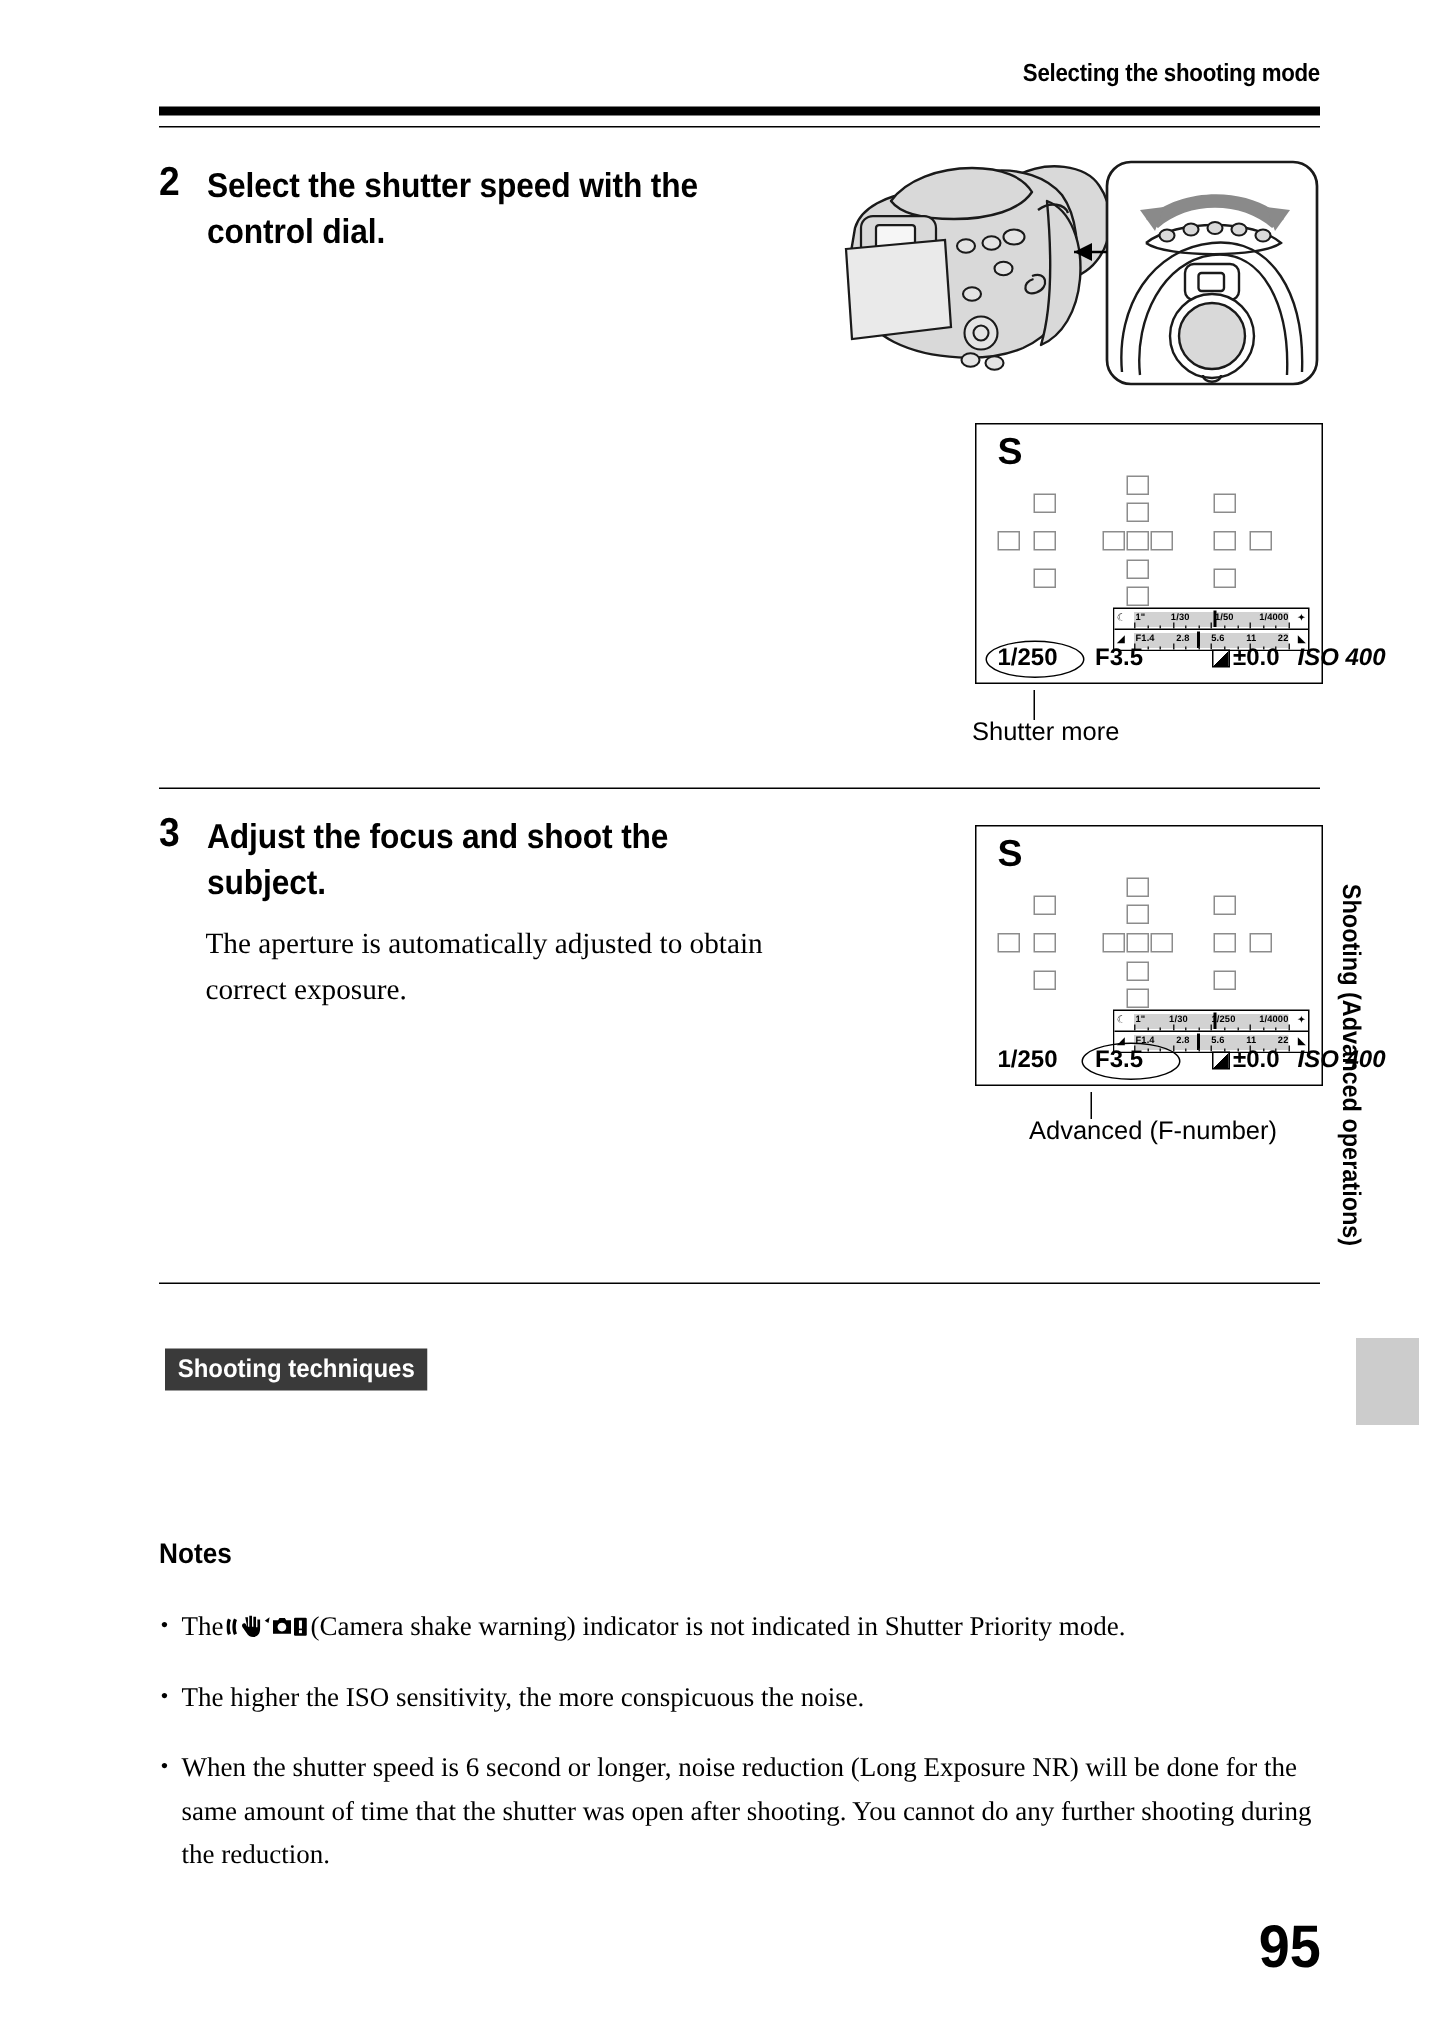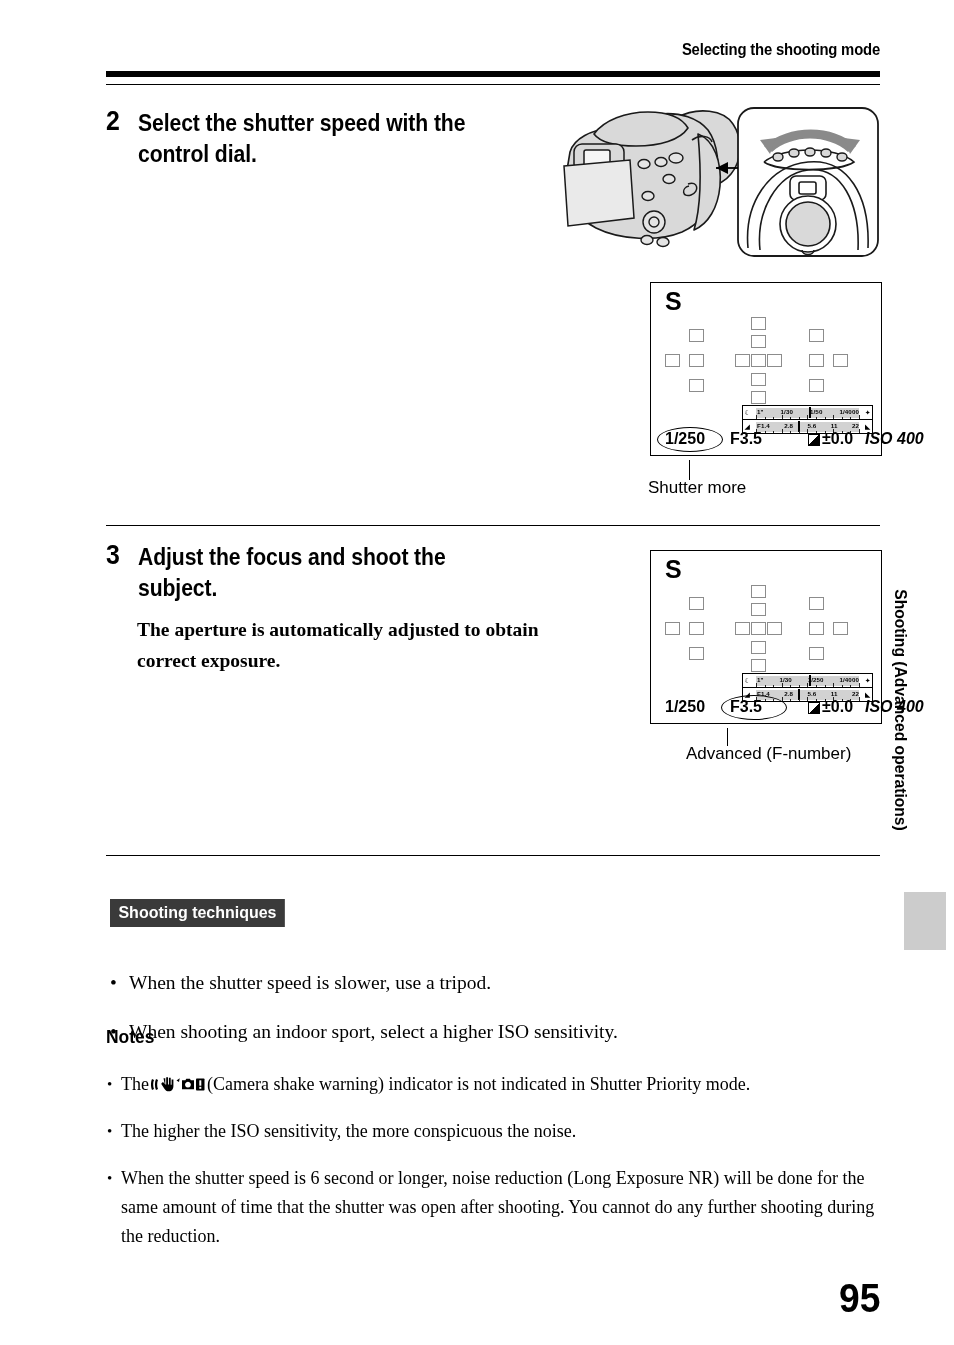--- a/index.html
+++ b/index.html
@@ -352,21 +352,21 @@
   </div>
   <div class="leader" style="left:689px;top:460px;height:20px;"></div>
   <div class="cap" style="left:648px;top:478px;">Shutter more</div>
 
   <div class="sep" style="top:525px;"></div>
 
   <div class="step" style="left:106px;top:540px;width:440px;">
     <div class="step-num">3</div>
     <div class="step-head">Adjust the focus and shoot the subject.</div>
   </div>
-  <div class="step-body" style="left:137px;top:615px;font-weight:bold;">
+  <div class="step-body" style="left:137px;top:615px;">
     <p>The aperture is automatically adjusted to obtain correct exposure.</p>
   </div>
 
   <div class="lcd" style="left:650px;top:550px;">
     <div class="lcd-mode">S</div>
 
     <div class="af-grid">
       <div class="af-box w" style="left:28px;top:0px;"></div>
       <div class="af-box w" style="left:4px;top:25px;"></div>
       <div class="af-box w" style="left:28px;top:25px;"></div>
@@ -450,24 +450,20 @@
     </div>
 
     <div class="circle-hl" style="left:70px;bottom:3px;"></div>
   </div>
   <div class="leader" style="left:727px;top:728px;height:18px;"></div>
   <div class="cap" style="left:686px;top:744px;">Advanced (F-number)</div>
 
   <div class="sep" style="top:855px;"></div>
 
   <div class="badge" style="left:110px;top:899px;">Shooting techniques</div>
-  <div class="tech-list" style="top:948px;">
-    <p class="bullet-line">When the shutter speed is slower, use a tripod.</p>
-    <p class="bullet-line">When shooting an indoor sport, select a higher ISO sensitivity.</p>
-  </div>
 
   <div class="notes-title" style="top:1026px;">Notes</div>
   <div class="notes" style="top:1052px;">
     <p class="nb">
       <span>The</span><span class="shake-ico">
         <svg width="54" height="17" viewBox="0 0 54 17" xmlns="http://www.w3.org/2000/svg">
           <g fill="#000">
             <path d="M1 3 C-0.4 6 -0.4 11 1 14 L3 13 C1.9 10.6 1.9 6.4 3 4 Z"></path>
             <path d="M5 3 C3.6 6 3.6 11 5 14 L7 13 C5.9 10.6 5.9 6.4 7 4 Z"></path>
             <path d="M12.5 2.2 h1.8 v6.3 h0.9 V1.2 h1.8 v7.3 h0.9 V1.8 h1.8 v7 h0.9 V3.6 h1.8 v6.1

